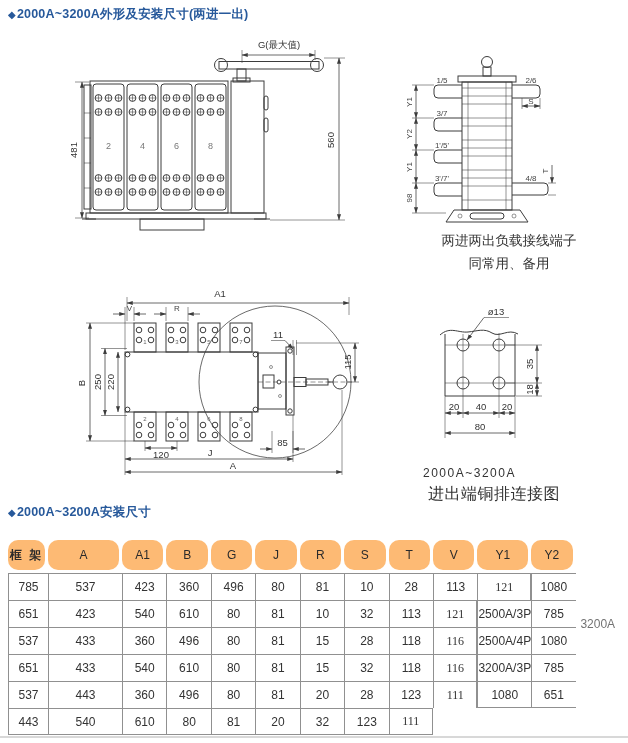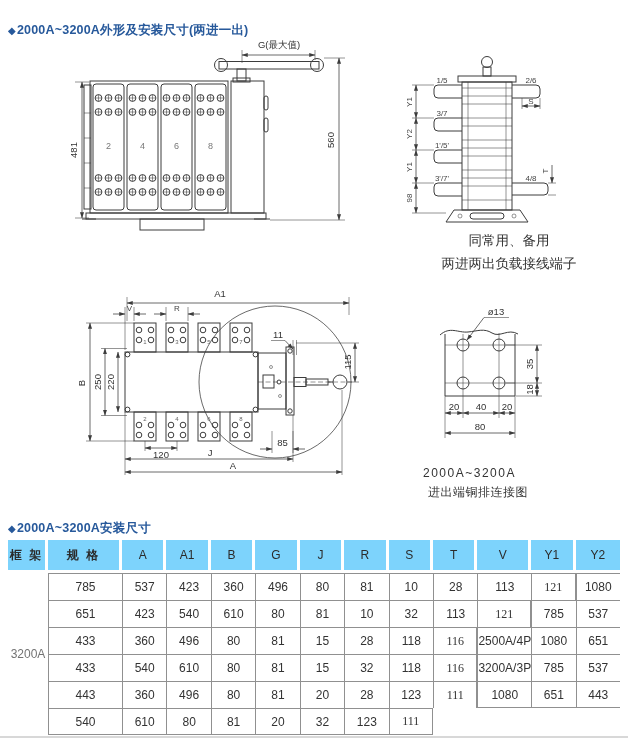--- a/index.html
+++ b/index.html
@@ -4,52 +4,51 @@
 <style>
   html,body{margin:0;padding:0;}
   body{
     width:628px;height:743px;position:relative;background:#ffffff;
     font-family:"Liberation Sans","DejaVu Sans",sans-serif;color:#333;
     overflow:hidden;
   }
   .heading{
     position:absolute;left:8px;font-size:12.5px;font-weight:bold;color:#27599b;
     letter-spacing:0.2px;
-    margin-top:16px;
   }
   .heading .bullet{font-size:10px;margin-right:1px;}
   #h1{top:6px;}
   #h2{top:504px;}
   svg{position:absolute;font-family:"Liberation Sans","DejaVu Sans",sans-serif;}
   svg text{fill:#333;stroke:none;}
   .ln{stroke:#3c3c3c;fill:none;stroke-width:1;}
   .thin{stroke:#3c3c3c;fill:none;stroke-width:0.55;}
   .dim{stroke:#444;fill:none;stroke-width:0.8;}
   .dimtxt{font-size:9.5px;}
   .smtxt{font-size:8px;fill:#444;}
   .padnum{font-size:6px;fill:#666;}
   .polenum{font-size:9px;fill:#777;}
   #fv{left:56px;top:38px;}
   #sv{left:398px;top:55px;}
   #tv{left:50px;top:283px;}
   #dv{left:420px;top:293px;}
   .caption{position:absolute;color:#333;}
   #sv-cap{left:398px;top:229px;width:222px;text-align:center;font-size:13.5px;line-height:23px;}
   #dv-cap1{left:423px;top:466px;font-size:12px;letter-spacing:1.5px;}
-  #dv-cap2{left:428px;top:484px;font-size:12px;letter-spacing:0.5px;}
+  #dv-cap2{left:428px;top:484px;font-size:16px;letter-spacing:0.5px;}
   
   .dtable{
     position:absolute;left:8px;top:540px;width:612px;
     display:grid;grid-template-columns:40px 74px repeat(11,1fr);
     grid-template-rows:33px repeat(6,27px);
   }
   .hcell{
-    background:#7dd3fc;margin-right:3px;margin-bottom:3px;
+    background:#fdba74;margin-right:3px;margin-bottom:3px;
     display:flex;align-items:center;justify-content:center;
-    font-size:12px;color:#2b2b2b;
+    font-size:12px;color:#2b2b2b;border-radius:10px;
   }
   .hcell:nth-child(13){margin-right:0;}
   .hcell.bold{font-weight:bold;letter-spacing:2px;}
   .fcell{
     grid-row:span 6;display:flex;align-items:center;justify-content:center;
     font-size:12px;color:#737373;
   }
   .bcell{
     border-left:1px solid #909090;border-top:1px solid #909090;
     display:flex;align-items:center;justify-content:center;
@@ -218,22 +217,22 @@
   <text x="14" y="143" text-anchor="middle" class="smtxt" transform="rotate(-90 14 143)">98</text>
 
   <g>
     <path d="M56,155 L122,155 L130,167 L48,167 Z" class="ln"></path>
     <rect x="72" y="158" width="34" height="6" rx="3" class="ln"></rect>
     <circle cx="62" cy="161" r="2" class="thin"></circle>
       <circle cx="116" cy="161" r="2" class="thin"></circle>
   </g>
 </svg>
 <div class="caption" id="sv-cap">
+  <div>两进两出负载接线端子</div>
   <div>同常用、备用</div>
-  <div>两进两出负载接线端子</div>
 </div>
 
 <svg id="tv" width="335" height="215" viewBox="0 0 335 215">
   <circle cx="225" cy="99" r="76" class="dim"></circle>
 
   <rect x="75" y="69" width="133" height="60" class="ln"></rect>
   <circle cx="77.5" cy="71.5" r="2.4" class="ln"></circle>
     <circle cx="77.5" cy="126.5" r="2.4" class="ln"></circle>
   <circle cx="205.5" cy="71.5" r="2.4" class="ln"></circle>
     <circle cx="205.5" cy="126.5" r="2.4" class="ln"></circle>
@@ -409,21 +408,20 @@
   <text x="61" y="116.5" text-anchor="middle" class="dimtxt">40</text>
   <text x="87" y="116.5" text-anchor="middle" class="dimtxt">20</text>
   <line x1="25" y1="140" x2="95" y2="140" class="dim" marker-start="url(#aE)" marker-end="url(#aE)"></line>
   <text x="60" y="136.5" text-anchor="middle" class="dimtxt">80</text>
 </svg>
 <div class="caption" id="dv-cap1">2000A~3200A</div>
 <div class="caption" id="dv-cap2">进出端铜排连接图</div>
 
 <div class="dtable">
   <div class="hcell bold">框 架</div>
-  <div class="hcell bold">规 格</div>
   <div class="hcell">A</div>
   <div class="hcell">A1</div>
   <div class="hcell">B</div>
   <div class="hcell">G</div>
   <div class="hcell">J</div>
   <div class="hcell">R</div>
   <div class="hcell">S</div>
   <div class="hcell">T</div>
   <div class="hcell">V</div>
   <div class="hcell">Y1</div>
@@ -445,20 +443,21 @@
     <div class="bcell">651</div>
     <div class="bcell">423</div>
     <div class="bcell">540</div>
     <div class="bcell">610</div>
     <div class="bcell">80</div>
     <div class="bcell">81</div>
     <div class="bcell">10</div>
     <div class="bcell">32</div>
     <div class="bcell">113</div>
     <div class="bcell lastcol">121</div>
+    <div class="bcell">2500A/3P</div>
     <div class="bcell">785</div>
     <div class="bcell">537</div>
     <div class="bcell">433</div>
     <div class="bcell">360</div>
     <div class="bcell">496</div>
     <div class="bcell">80</div>
     <div class="bcell">81</div>
     <div class="bcell">15</div>
     <div class="bcell">28</div>
     <div class="bcell">118</div>

